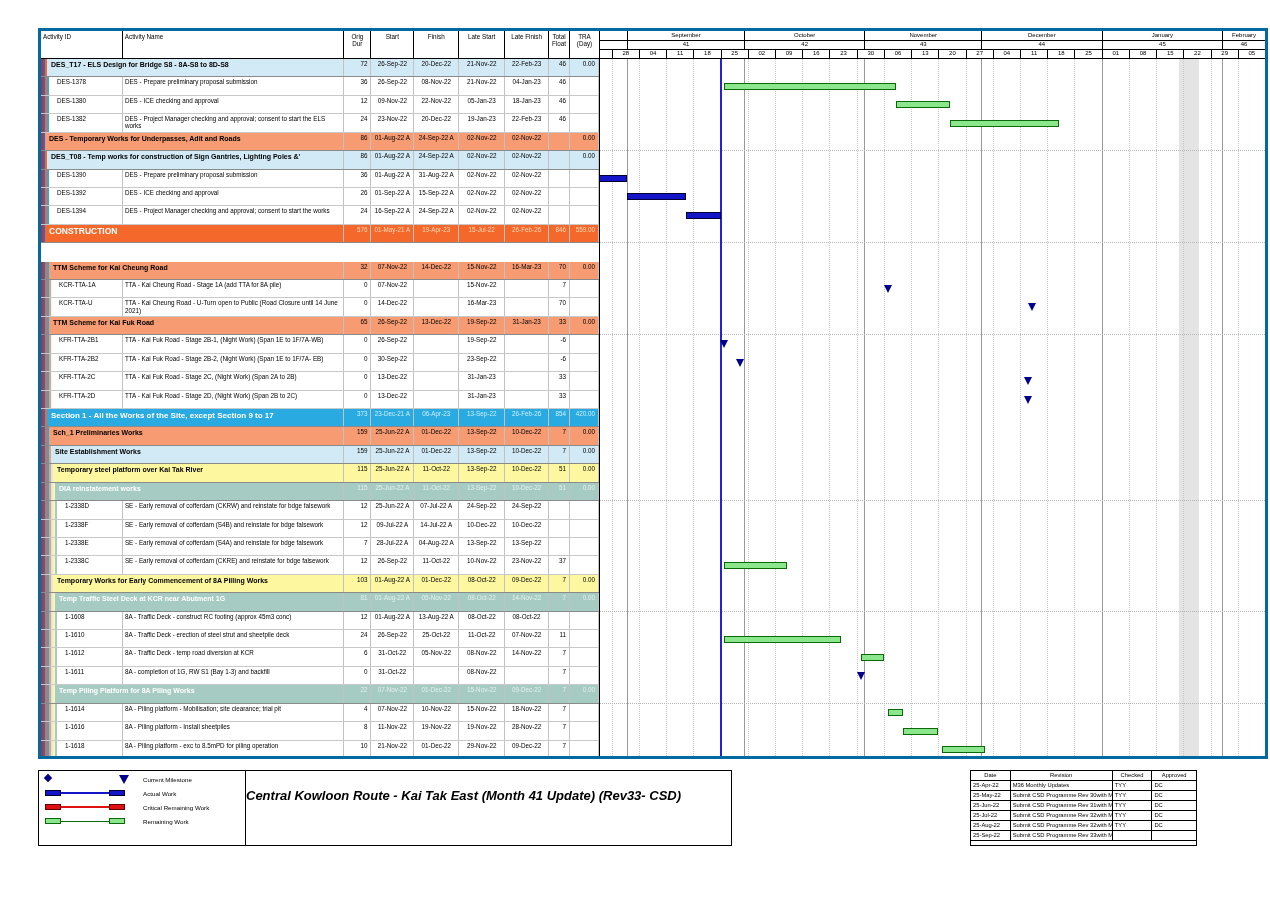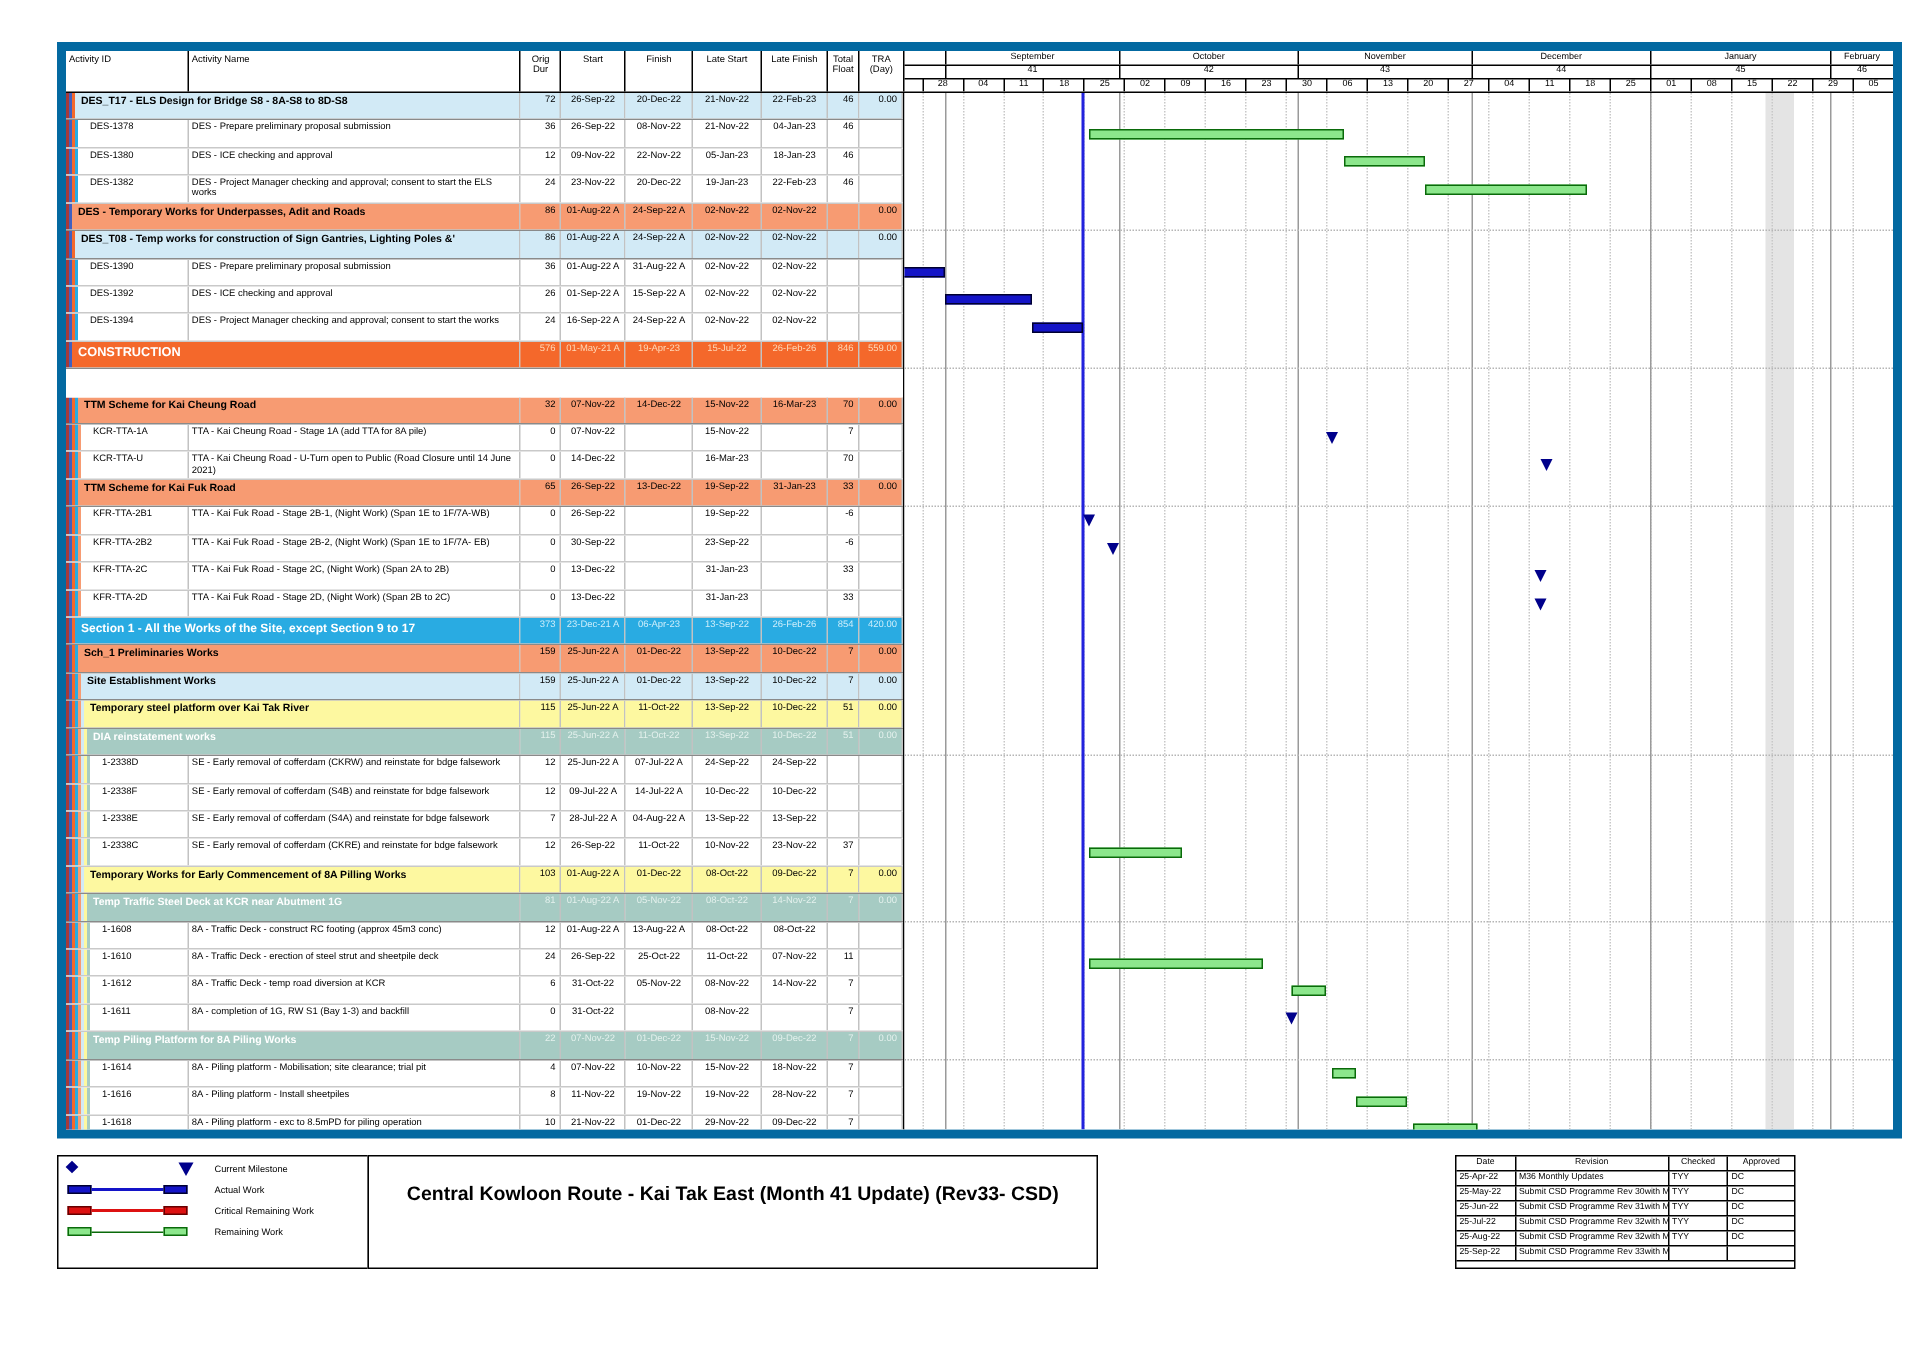--- a/index.html
+++ b/index.html
@@ -1,18 +1,18 @@
 <!DOCTYPE html>
 <html><head>
 <meta charset="utf-8">
 <style>
   html,body{margin:0;padding:0;background:#fff;}
   .page{position:relative;width:1270px;height:899px;background:#fff;overflow:hidden;
         font-family:"Liberation Sans",sans-serif;color:#000;}
-  .sheet{position:absolute;left:38px;top:28px;width:1230px;height:731px;border:6px solid #0369a1;
+  .sheet{position:absolute;left:38px;top:28px;width:1230px;height:731px;border:3px solid #0369a1;
          display:flex;flex-direction:column;box-sizing:border-box;background:#fff;}
   .head{display:flex;height:27px;border-bottom:1px solid #000;flex:none;}
   .head-left{width:559px;flex:none;display:flex;border-right:1px solid #000;box-sizing:border-box;}
   .hcell{box-sizing:border-box;border-right:1px solid #000;font-size:6.3px;padding:2px 2px 0 2px;
          overflow:hidden;line-height:1.15;}
   .hcell:last-child{border-right:none;}
   .hcell.ctr{text-align:center;}
   .head-right{flex:1;position:relative;}
   .tl-row{position:absolute;left:0;right:0;overflow:hidden;}
   .tl-months{top:0;height:9px;border-bottom:1px solid #000;}
@@ -45,21 +45,21 @@
   .hline{position:absolute;left:0;right:0;height:0;border-top:1px dotted #b5b5b5;z-index:1;}
   .fbox{position:absolute;border:1px solid #000;box-sizing:border-box;background:#fff;}
   .legend-row{display:flex;align-items:center;height:12px;margin:2px 4px 0 4px;}
   .licon{position:relative;width:100px;height:10px;flex:none;}
   .llab{font-size:6.2px;}
   .lg-rect{position:absolute;top:2px;width:16px;height:6px;box-sizing:border-box;}
   .lg-line{position:absolute;top:4px;height:2px;}
   .lg-diamond{position:absolute;top:1px;left:2px;width:6px;height:6px;background:#00008b;transform:rotate(45deg);}
   .lg-tri{position:absolute;top:1px;left:76px;width:0;height:0;border-left:5px solid transparent;
           border-right:5px solid transparent;border-top:9px solid #00008b;}
-  .title-line{text-align:center;font-weight:bold;font-size:13px;line-height:1.35;}
+  .title-line{text-align:left;font-weight:bold;font-size:13px;line-height:1.35;font-style:italic;}
   .info-line{font-size:7.8px;line-height:1.45;white-space:nowrap;overflow:hidden;}
   .rev-table{position:absolute;left:0;top:0;right:0;}
   .rev-row{display:flex;border-bottom:1px solid #000;}
   .rev-cell{box-sizing:border-box;border-right:1px solid #000;font-size:5.8px;line-height:1.2;
             padding:1px 2px;overflow:hidden;white-space:nowrap;}
   .rev-cell:last-child{border-right:none;}
   .rev-head{text-align:center;}
 </style>
 </head>
 <body>

